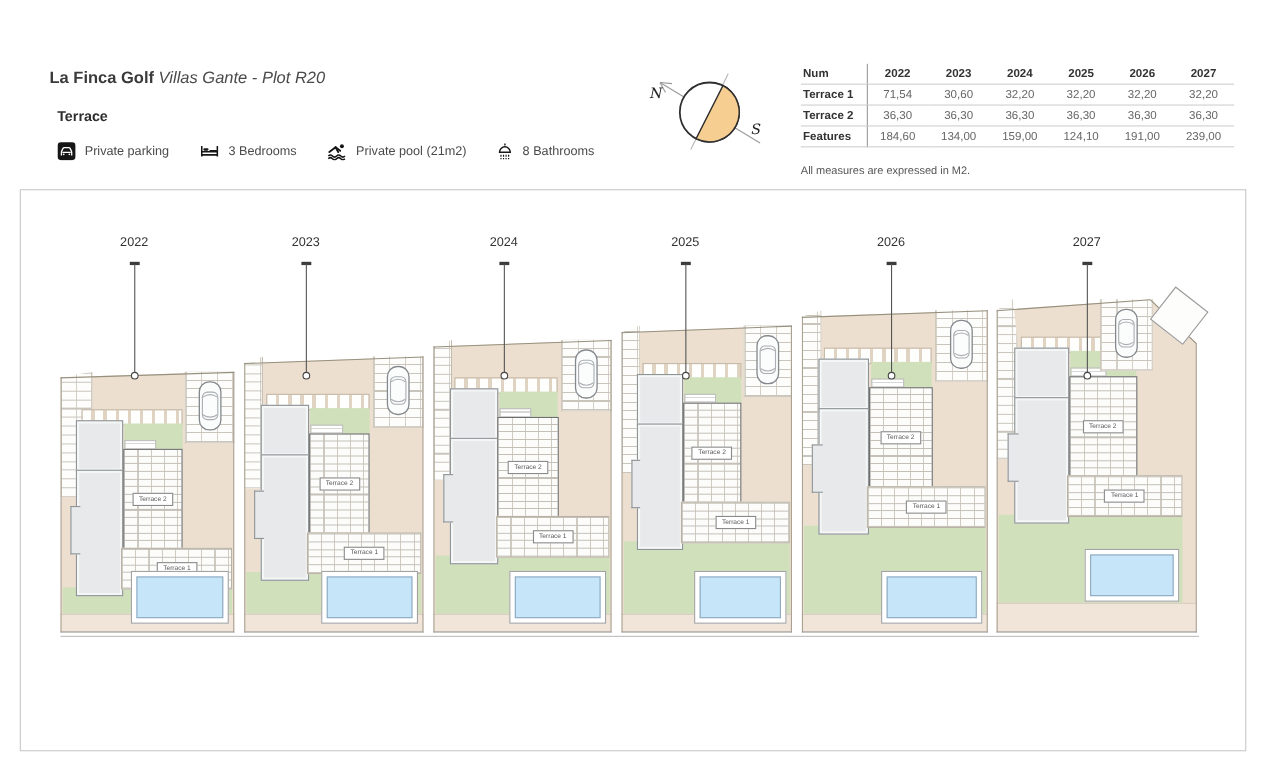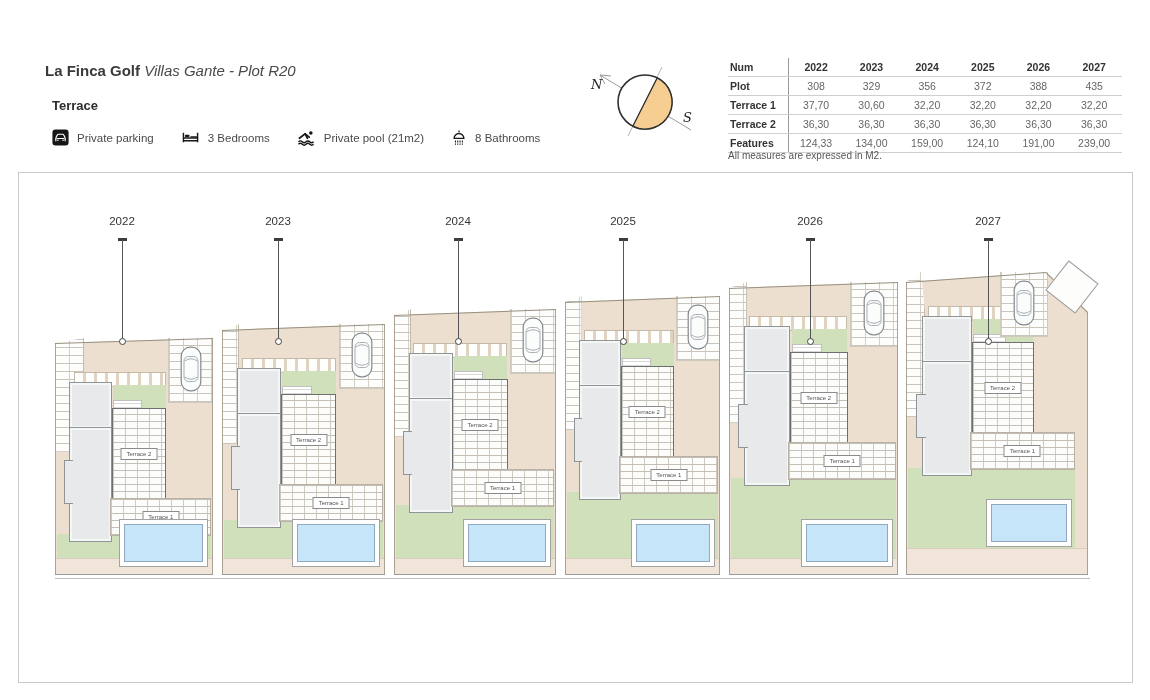--- a/index.html
+++ b/index.html
@@ -168,49 +168,40 @@
           <th>2022</th>
           <th>2023</th>
           <th>2024</th>
           <th>2025</th>
           <th>2026</th>
           <th>2027</th>
         </tr>
       </thead>
       <tbody>
         <tr>
-          <td class="rowlabel">Plot</td>
-          <td>308</td>
-          <td>329</td>
-          <td>356</td>
-          <td>372</td>
-          <td>388</td>
-          <td>435</td>
-        </tr>
-        <tr>
           <td class="rowlabel">Terrace 1</td>
-          <td>37,70</td>
+          <td>71,54</td>
           <td>30,60</td>
           <td>32,20</td>
           <td>32,20</td>
           <td>32,20</td>
           <td>32,20</td>
         </tr>
         <tr>
           <td class="rowlabel">Terrace 2</td>
           <td>36,30</td>
           <td>36,30</td>
           <td>36,30</td>
           <td>36,30</td>
           <td>36,30</td>
           <td>36,30</td>
         </tr>
         <tr>
           <td class="rowlabel">Features</td>
-          <td>124,33</td>
+          <td>184,60</td>
           <td>134,00</td>
           <td>159,00</td>
           <td>124,10</td>
           <td>191,00</td>
           <td>239,00</td>
         </tr>
       </tbody>
   </table>
   <div class="table-note">All measures are expressed in M2.</div>
 

